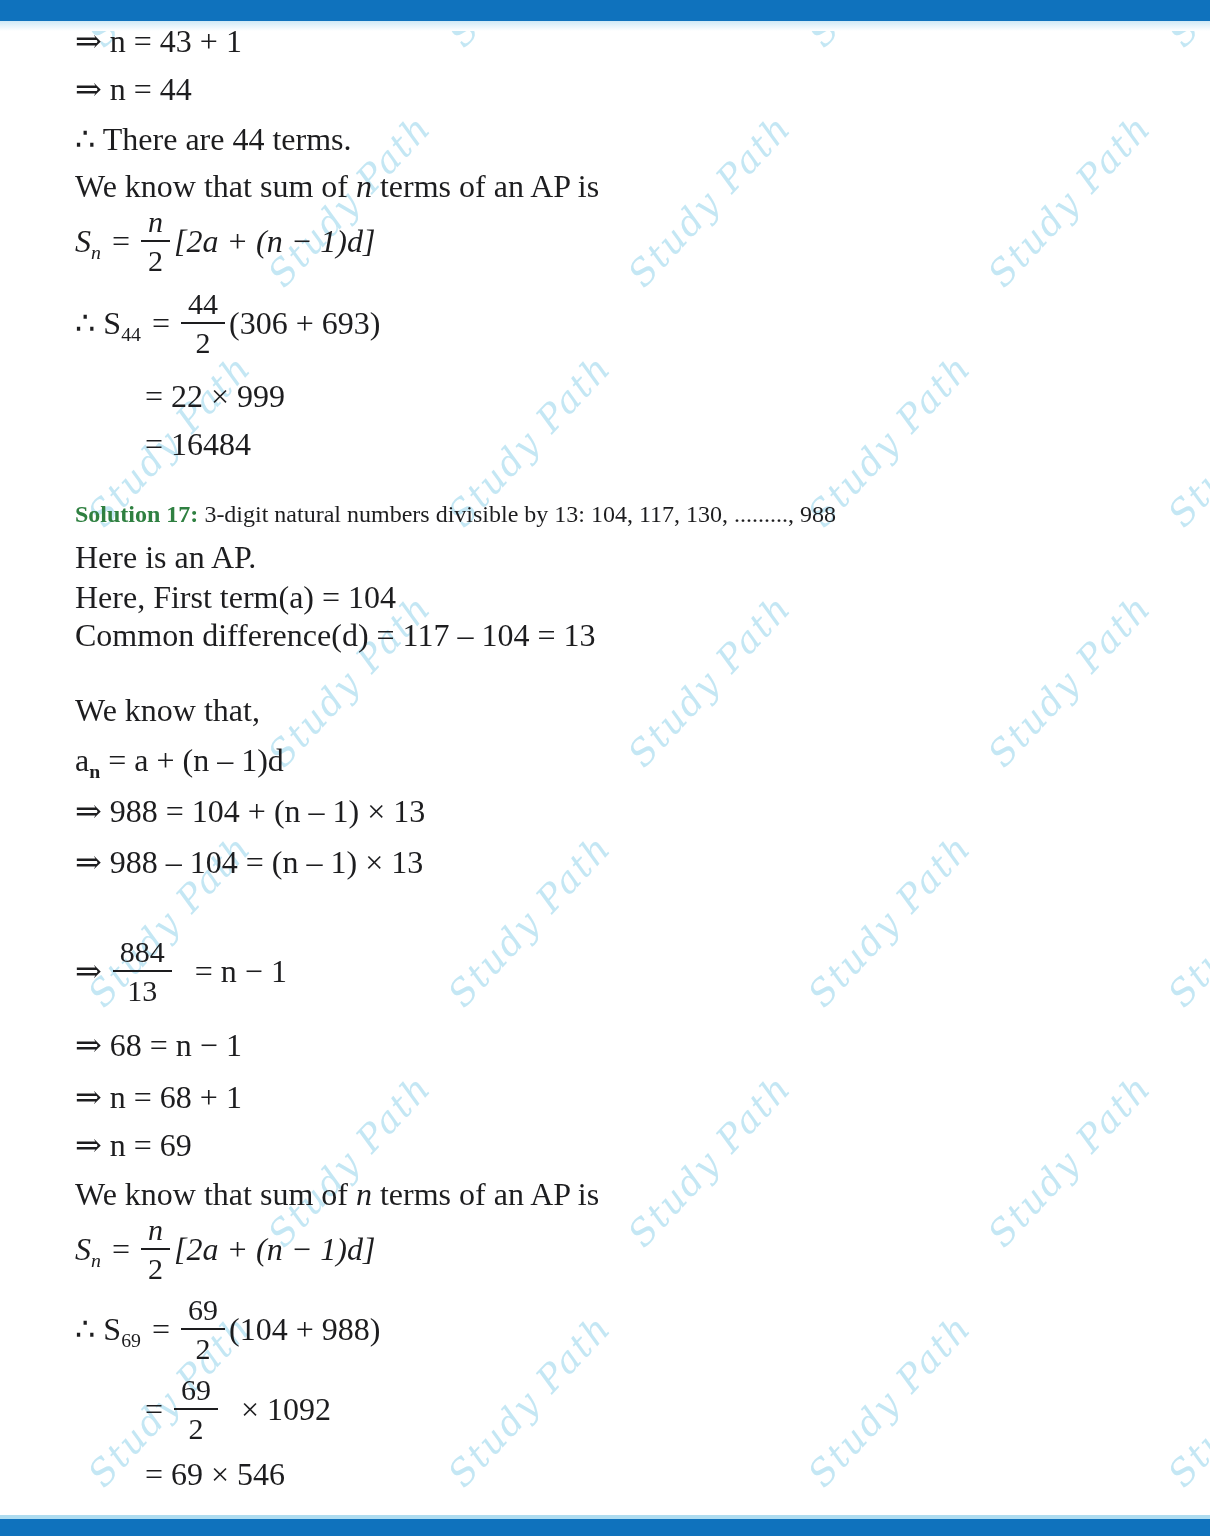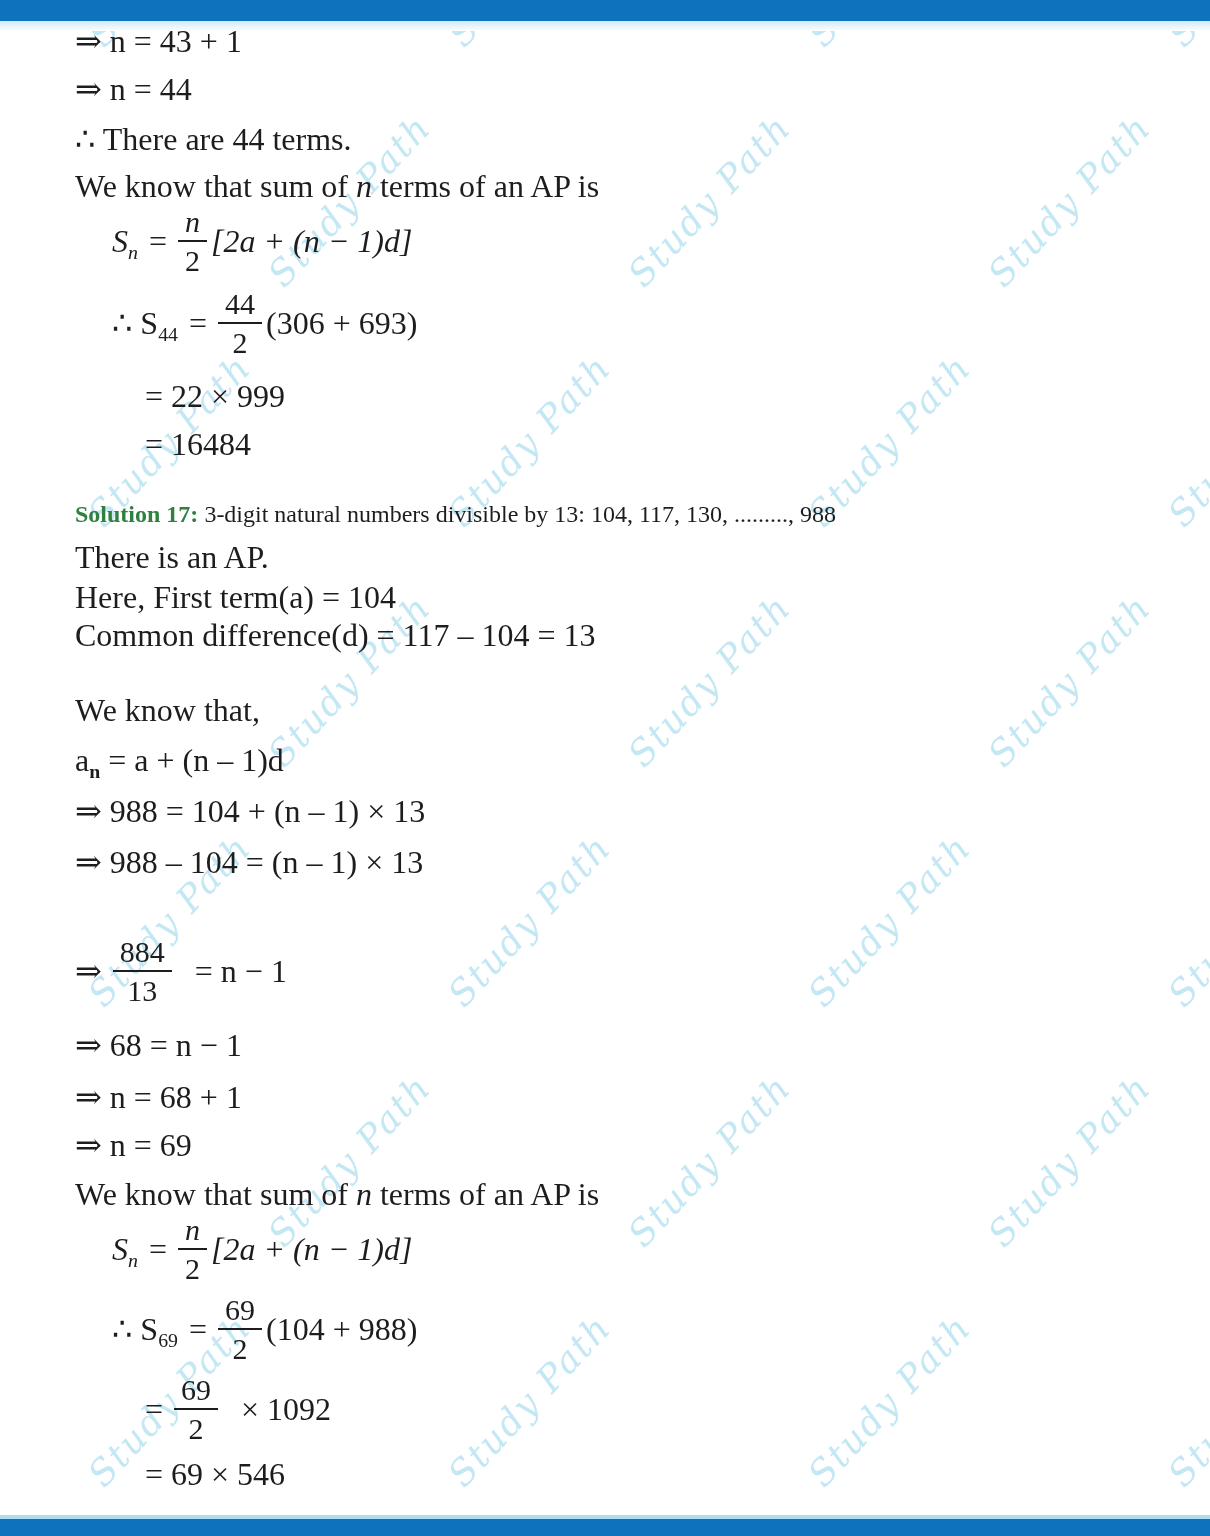--- a/index.html
+++ b/index.html
@@ -55,21 +55,21 @@
   .frac {
     display: inline-flex;
     flex-direction: column;
     align-items: center;
     vertical-align: middle;
     font-size: 30px;
     line-height: 1.05;
   }
   .frac .num { border-bottom: 2px solid var(--text-color, #1d1d1f); padding: 0 7px 3px; }
   .frac .den { padding-top: 3px; }
-  .nowrap { white-space: nowrap; margin-left: 37px; }
+  .nowrap { white-space: nowrap; }
   .gap-r { margin-right: 11px; }
   .gap-l { margin-left: 23px; }
   .green { color: var(--green, #2f8041); font-weight: bold; }
   .heading-line { font-size: 24px; }
   .tight { line-height: 1.2; }
 </style>
 </head>
 <body>
 
 <div class="page">
@@ -128,21 +128,21 @@
         <span class="num">44</span>
         <span class="den">2</span>
       </span>
     <span style="margin-left:4px">(306 + 693)</span>
   </div>
 
   <div class="line indent" style="top:378px"><span>= 22 × 999</span></div>
   <div class="line indent" style="top:426px"><span>= 16484</span></div>
 
   <div class="line heading-line tight" style="top:500px"><span class="green">Solution 17:</span><span> 3-digit natural numbers divisible by 13: 104, 117, 130, ........., 988</span></div>
-  <div class="line tight" style="top:538px"><span>There is an AP.</span></div>
+  <div class="line tight" style="top:538px"><span>Here is an AP.</span></div>
   <div class="line tight" style="top:578px"><span>Here, First term(a) = 104</span></div>
   <div class="line tight" style="top:616px"><span>Common difference(d) = 117 – 104 = 13</span></div>
 
   <div class="line" style="top:692px"><span>We know that,</span></div>
 
   <div class="line" style="top:742px"><span>a</span><sub style="font-weight:bold">n</sub><span> = a + (n – 1)d</span></div>
 
   <div class="line" style="top:792px"><span>⇒ 988 = 104 + (n – 1) × 13</span></div>
   <div class="line" style="top:843px"><span>⇒ 988 – 104 = (n – 1) × 13</span></div>
 

